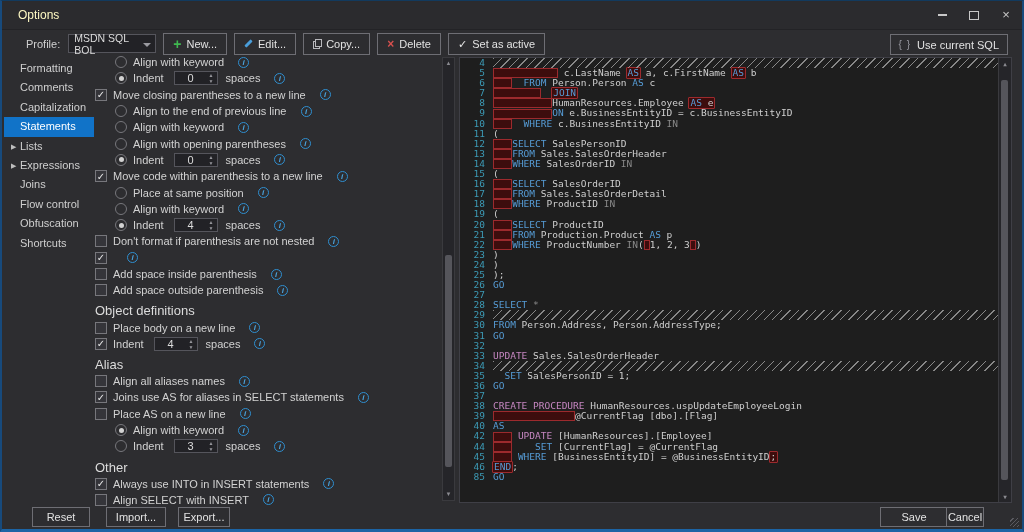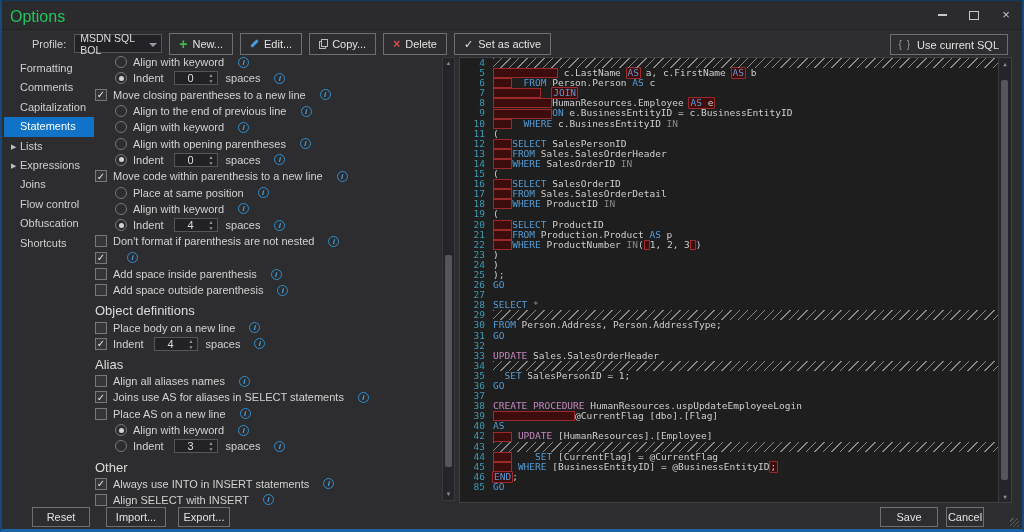--- a/index.html
+++ b/index.html
@@ -2,28 +2,28 @@
 <html><head>
 <meta charset="utf-8">
 <style>
   html,body{margin:0;padding:0;background:#1a1a1c;}
   .window{position:relative;width:1024px;height:532px;box-sizing:border-box;
     background:#2d2d30;border-top:1px solid #123a5e;border-left:2px solid #174a7c;
     border-right:2px solid #174a7c;border-bottom:3px solid #1c64a5;
     font-family:"Liberation Sans",sans-serif;color:#d6d6d6;overflow:hidden;font-size:11px;}
   
   .titlebar{position:absolute;top:0;left:0;right:0;height:28px;background:#2b2b2e;border-bottom:1px solid #232326;}
-  .title{position:absolute;left:8px;top:7px;font-size:16px;color:#22c55e;}
+  .title{position:absolute;left:16px;top:7px;font-size:12px;color:#fef9c3;}
   .winctrl{position:absolute;right:10px;top:0;height:28px;display:flex;align-items:center;gap:20px;color:#c8c8c8;}
   .wc{width:12px;height:12px;display:flex;align-items:center;justify-content:center;cursor:default;}
   .wc-min i{display:block;width:9px;height:2px;background:#c8c8c8;}
   .wc-max i{display:block;width:8px;height:7px;border:1px solid #c8c8c8;}
   .wc-close{font-size:13px;line-height:12px;}
   
-  .toolbar{position:absolute;top:29px;left:0;right:0;height:27px;display:flex;align-items:center;padding-left:30px;}
+  .toolbar{position:absolute;top:29px;left:0;right:0;height:27px;display:flex;align-items:center;padding-left:24px;}
   .profile-label{color:#d0d0d0;margin-right:8px;}
   .dropdown{position:relative;width:88px;height:19px;background:#222226;border:1px solid #55555c;
     display:flex;align-items:center;padding:0 14px 0 5px;box-sizing:border-box;font-size:10.5px;color:#dcdcdc;}
   .dd-caret{position:absolute;right:4px;top:8px;width:0;height:0;border-left:4px solid transparent;
     border-right:4px solid transparent;border-top:4px solid #9a9aa0;}
   .tbtn{height:20px;margin-left:7px;padding:0 9px;background:#2d2d30;border:1px solid #6e6e74;
     display:flex;align-items:center;gap:5px;color:#e2e2e2;cursor:default;white-space:nowrap;}
   .ico-plus{color:#3fb950;font-weight:bold;font-size:14px;line-height:10px;}
   .ico-pencil{width:9px;height:3px;background:#4a9eda;transform:rotate(-45deg);border-radius:1px;display:inline-block;}
   .ico-copy{position:relative;width:8px;height:9px;display:inline-block;}
@@ -345,21 +345,20 @@
         <div class="cline"><span class="gut">32</span></div>
         <div class="cline"><span class="gut">33</span><span class="c-p">UPDATE</span><span class="c-t"> Sales.SalesOrderHeader</span></div>
         <div class="cline"><span class="gut">34</span><span class="hatch"></span></div>
         <div class="cline"><span class="gut">35</span><span class="c-t">  </span><span class="c-k">SET</span><span class="c-t"> SalesPersonID = 1;</span></div>
         <div class="cline"><span class="gut">36</span><span class="c-k">GO</span></div>
         <div class="cline"><span class="gut">37</span></div>
         <div class="cline"><span class="gut">38</span><span class="c-p">CREATE PROCEDURE</span><span class="c-t"> HumanResources.uspUpdateEmployeeLogin</span></div>
         <div class="cline"><span class="gut">39</span><span class="wsbox" style="width: 80.08px;"></span><span class="c-t">@CurrentFlag [dbo].[Flag]</span></div>
         <div class="cline"><span class="gut">40</span><span class="c-k">AS</span></div>
         <div class="cline"><span class="gut">42</span><span class="wsbox" style="width: 17.16px;"></span><span class="c-t"> </span><span class="c-p">UPDATE</span><span class="c-t"> [HumanResources].[Employee]</span></div>
-        <div class="cline"><span class="gut">43</span><span class="hatch"></span></div>
         <div class="cline"><span class="gut">44</span><span class="wsbox" style="width: 17.16px;"></span><span class="c-t">    </span><span class="c-k">SET</span><span class="c-t"> [CurrentFlag] = @CurrentFlag</span></div>
         <div class="cline"><span class="gut">45</span><span class="wsbox" style="width: 17.16px;"></span><span class="c-t"> </span><span class="c-k">WHERE</span><span class="c-t"> [BusinessEntityID] = @BusinessEntityID</span><span class="boxed"><span class="c-t">;</span></span></div>
         <div class="cline"><span class="gut">46</span><span class="boxed"><span class="c-k">END</span></span><span class="c-t">;</span></div>
         <div class="cline"><span class="gut">85</span><span class="c-k">GO</span></div>
       </div>
     <div class="vscroll" style="right:0;top:0;height:444px;border-top:none;border-bottom:none;border-right:none;">
       <div class="vs-up">▲</div>
       <div class="vs-thumb" style="top:22px;height:400px;"></div>
       <div class="vs-dn">▼</div>
     </div>
@@ -368,21 +367,21 @@
   <div id="footer">
       <div class="fbtn" style="left: 30px; width: 58px;">
         <span>Reset</span>
       </div>
       <div class="fbtn" style="left: 104px; width: 60px;">
         <span>Import...</span>
       </div>
       <div class="fbtn" style="left: 176px; width: 52px;">
         <span>Export...</span>
       </div>
-      <div class="fbtn" style="left: 878px; width: 58px;">
+      <div class="fbtn" style="left: 878px; width: 68px;">
         <span>Save</span>
       </div>
       <div class="fbtn" style="left: 944px; width: 38px;">
         <span>Cancel</span>
       </div>
     </div>
 
   <div class="grip"></div>
 </div>
 

